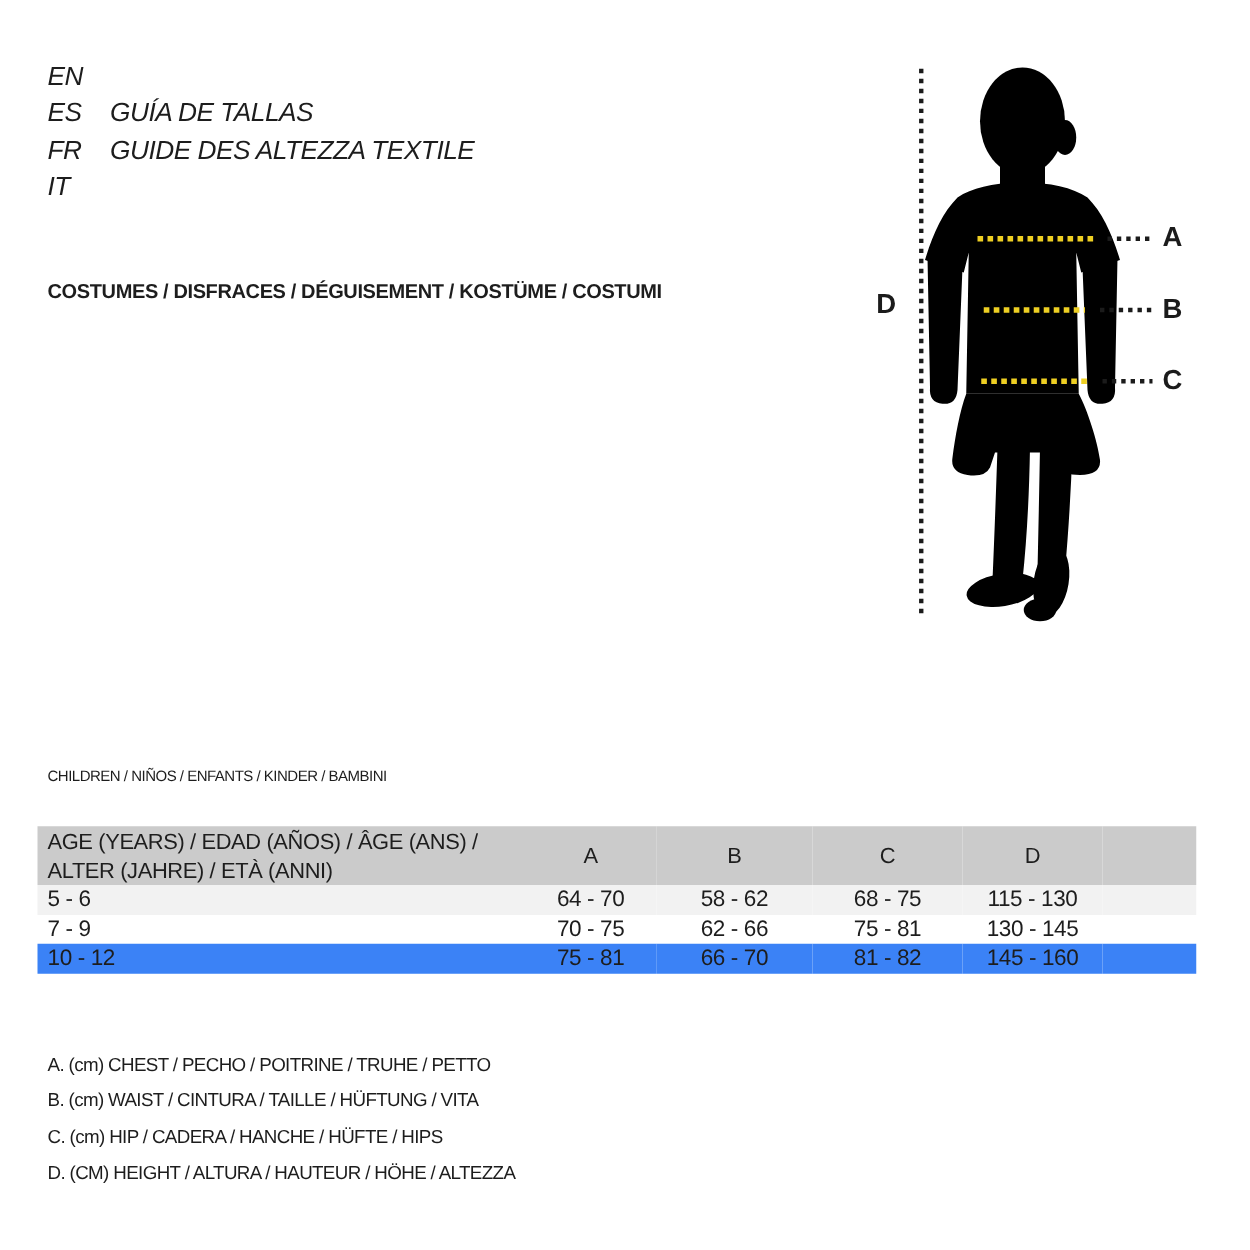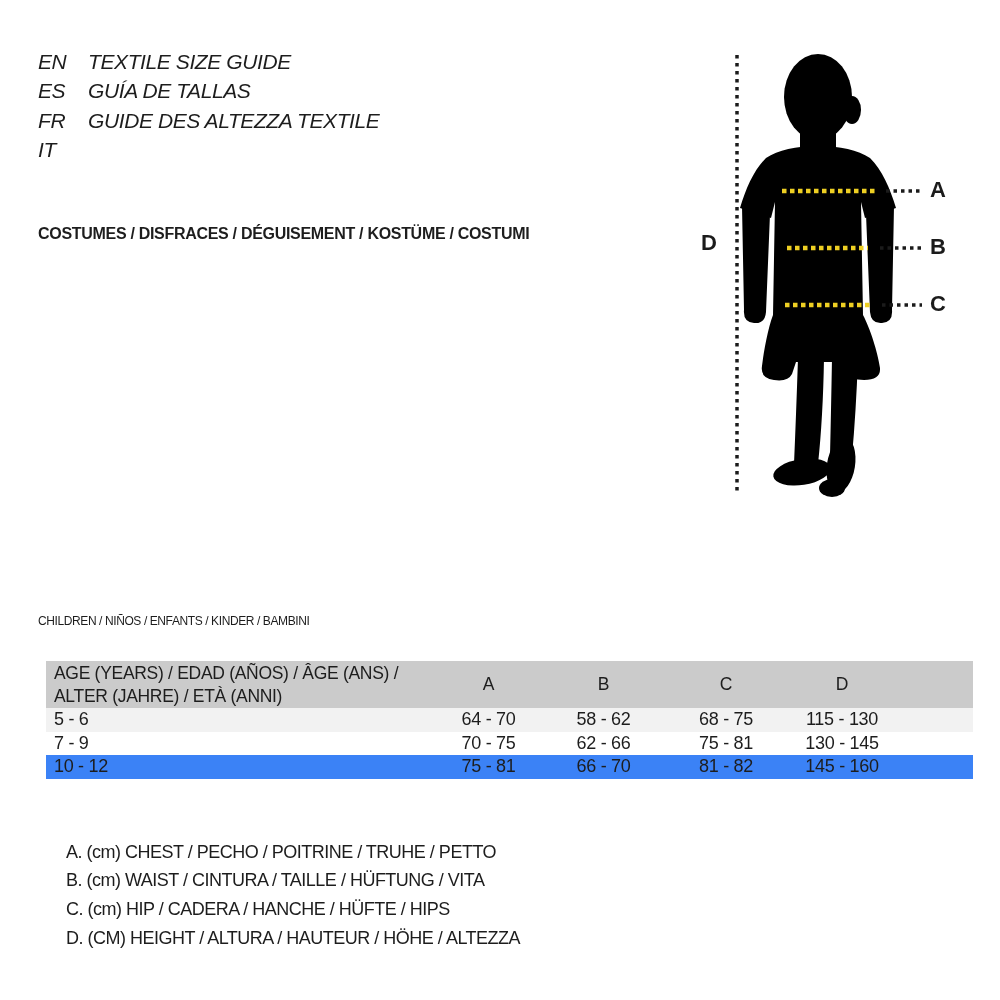--- a/index.html
+++ b/index.html
@@ -52,21 +52,21 @@
   .fig-label-d { left: 11px;  top: 202px; }
 
   
   .section-title {
     position: absolute; left: 38px; top: 614px;
     font-size: 12px; letter-spacing: -0.4px; font-weight: 400;
     white-space: nowrap;
   }
 
   .size-table {
-    position: absolute; left: 46px; top: 661px;
+    position: absolute; left: 30px; top: 661px;
     width: 927px;
     border-collapse: collapse;
     table-layout: fixed;
     font-size: 18px;
     letter-spacing: -0.3px;
   }
   .size-table col.c-age { width: 390px; }
   .size-table col.c-a   { width: 105px; }
   .size-table col.c-b   { width: 125px; }
   .size-table col.c-c   { width: 120px; }
@@ -93,34 +93,32 @@
   .size-table td.age-cell { text-align: left; padding-left: 8px; }
 
   
   .legend {
     position: absolute; left: 38px; top: 838px;
     list-style: none;
   }
   .legend li {
     height: 28.6px;
     display: flex; align-items: center;
-    font-size: 18px;
+    font-size: 15px;
     letter-spacing: -0.5px;
     font-weight: 500;
     white-space: nowrap;
-    margin-left: 28px;
   }
 </style>
 </head>
 <body>
 
 <div class="lang-list">
   <div class="lang-row">
     <span class="lang-code">EN</span>
-    <span class="lang-label">TEXTILE SIZE GUIDE</span>
   </div>
   <div class="lang-row">
     <span class="lang-code">ES</span>
     <span class="lang-label">GUÍA DE TALLAS</span>
   </div>
   <div class="lang-row">
     <span class="lang-code">FR</span>
     <span class="lang-label">GUIDE DES ALTEZZA TEXTILE</span>
   </div>
   <div class="lang-row">

